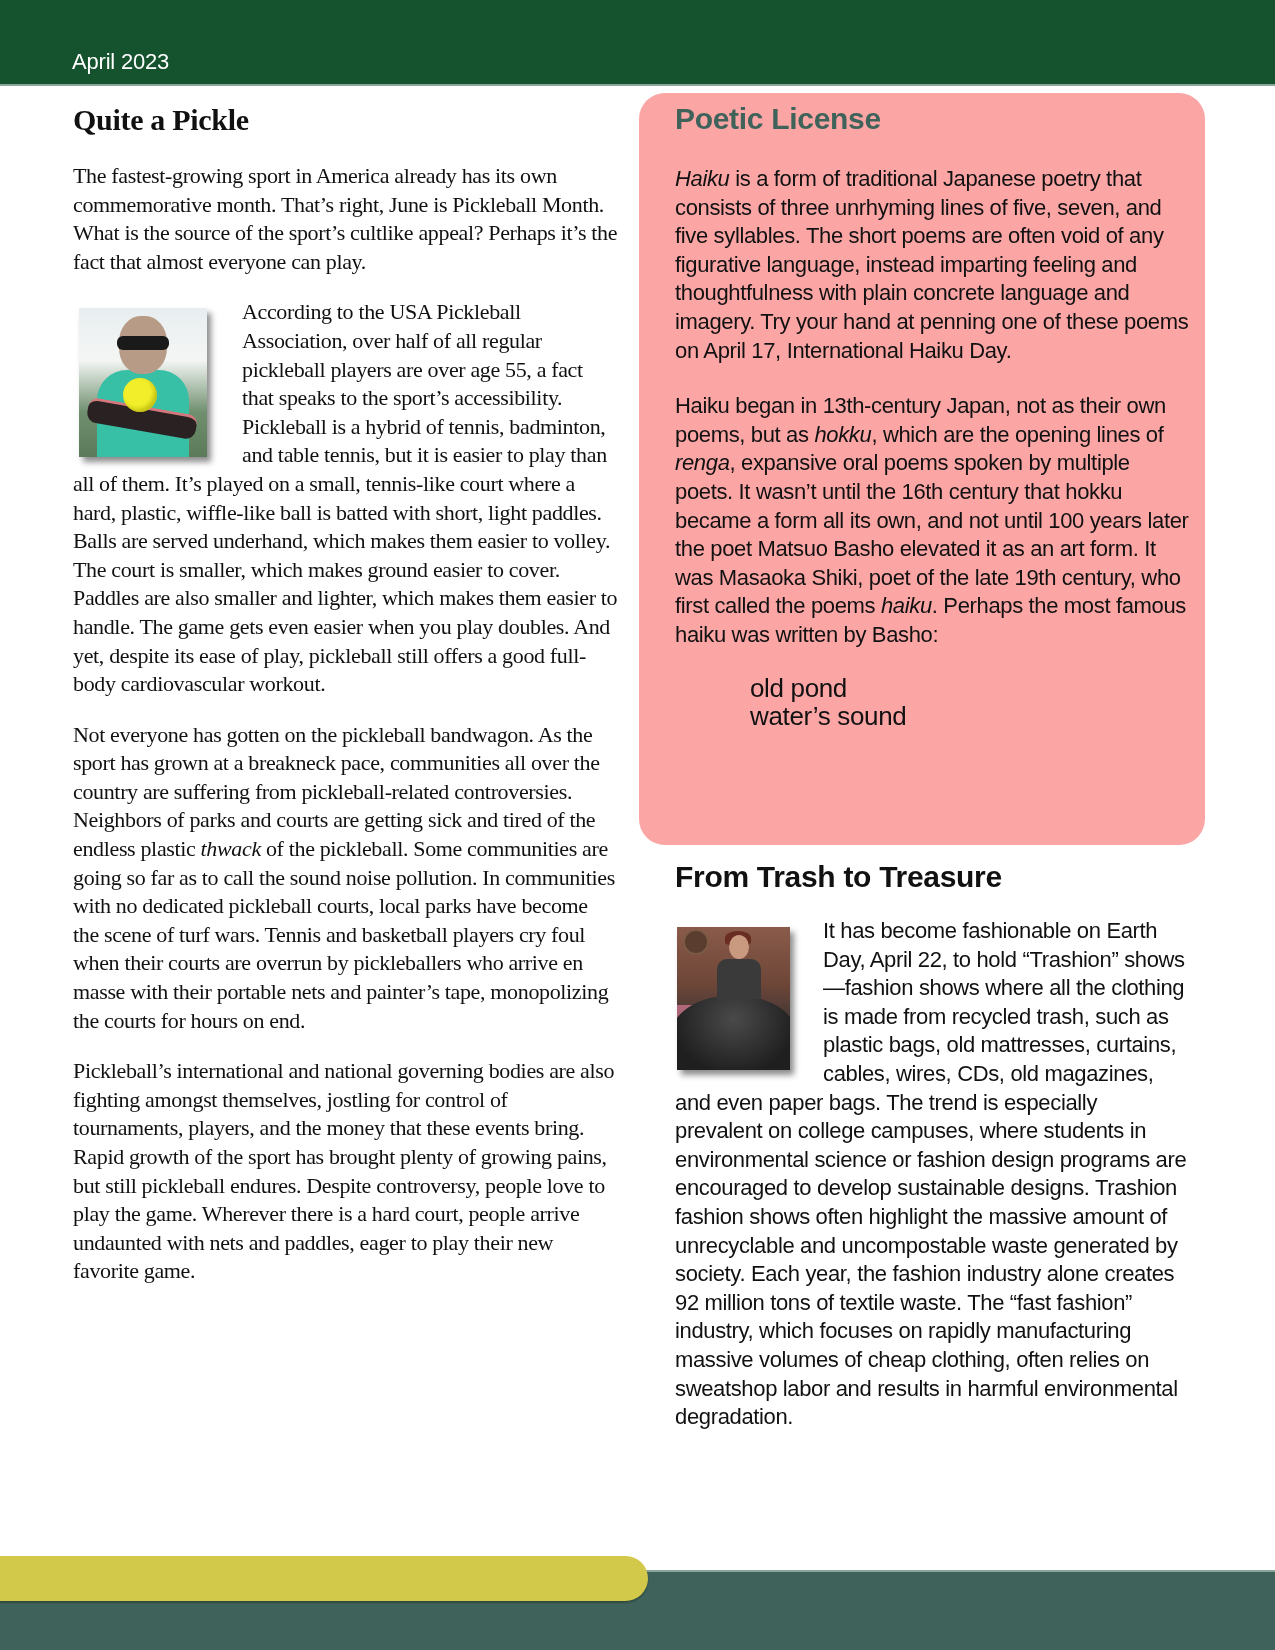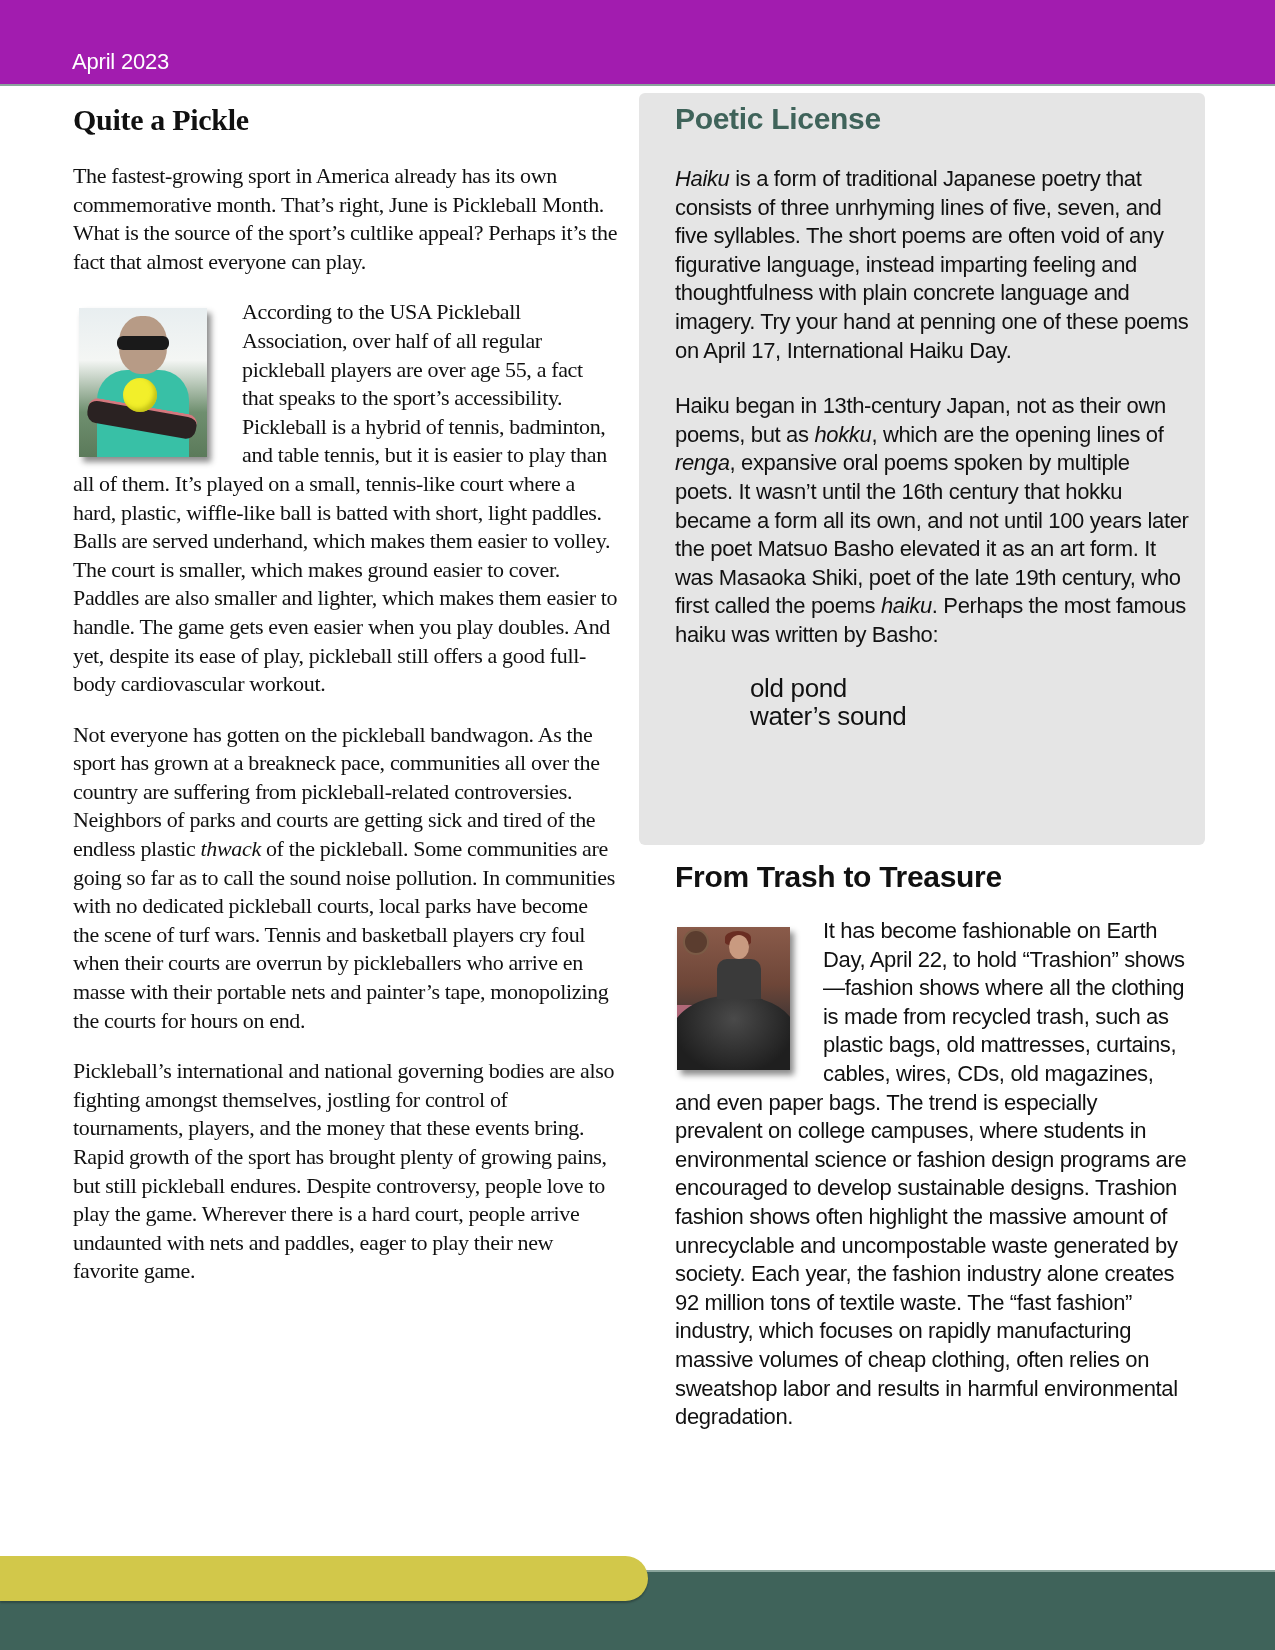--- a/index.html
+++ b/index.html
@@ -4,21 +4,21 @@
 <style>
   html, body { margin: 0; padding: 0; }
   body {
     width: 1275px; height: 1650px; position: relative; overflow: hidden;
     background: #ffffff;
     font-family: "Liberation Sans", sans-serif;
     color: #111111;
   }
   .header-band {
     position: absolute; left: 0; top: 0; width: 1275px; height: 84px;
-    background: #a21caf;
+    background: #14532d;
     border-bottom: 2px solid #8aa59c;
   }
   .header-date {
     position: absolute; left: 72px; top: 49px;
     color: #ffffff; font-size: 22px; letter-spacing: -0.2px;
   }
   .col-left {
     position: absolute; left: 73px; top: 96px; width: 545px; font-family: Liberation Serif, serif;
   }
   .col-right-text {
@@ -58,21 +58,21 @@
     background: #2a2222; border-radius: 10px; transform: rotate(10deg);
     border-top: 3px solid #d4787e;
   }
   .photo-pickle .ball {
     position: absolute; left: 44px; top: 70px; width: 34px; height: 34px;
     border-radius: 50%; background: #f2ef2a;
     box-shadow: inset -3px -3px 4px rgba(150,150,0,0.5);
   }
   .panel {
     position: absolute; left: 639px; top: 93px; width: 566px; height: 752px;
-    background: #e5e5e5; border-radius: 6px;
+    background: #fca5a5; border-radius: 26px;
   }
   .panel-title {
     position: absolute; left: 36px; top: 0px;
     margin: 0; font-size: 30px; font-weight: bold; color: #3f635a; line-height: 52px;
     letter-spacing: -0.3px;
   }
   .panel-body {
     position: absolute; left: 36px; top: 72px; width: 515px;
   }
   .haiku { padding-left: 75px; }

